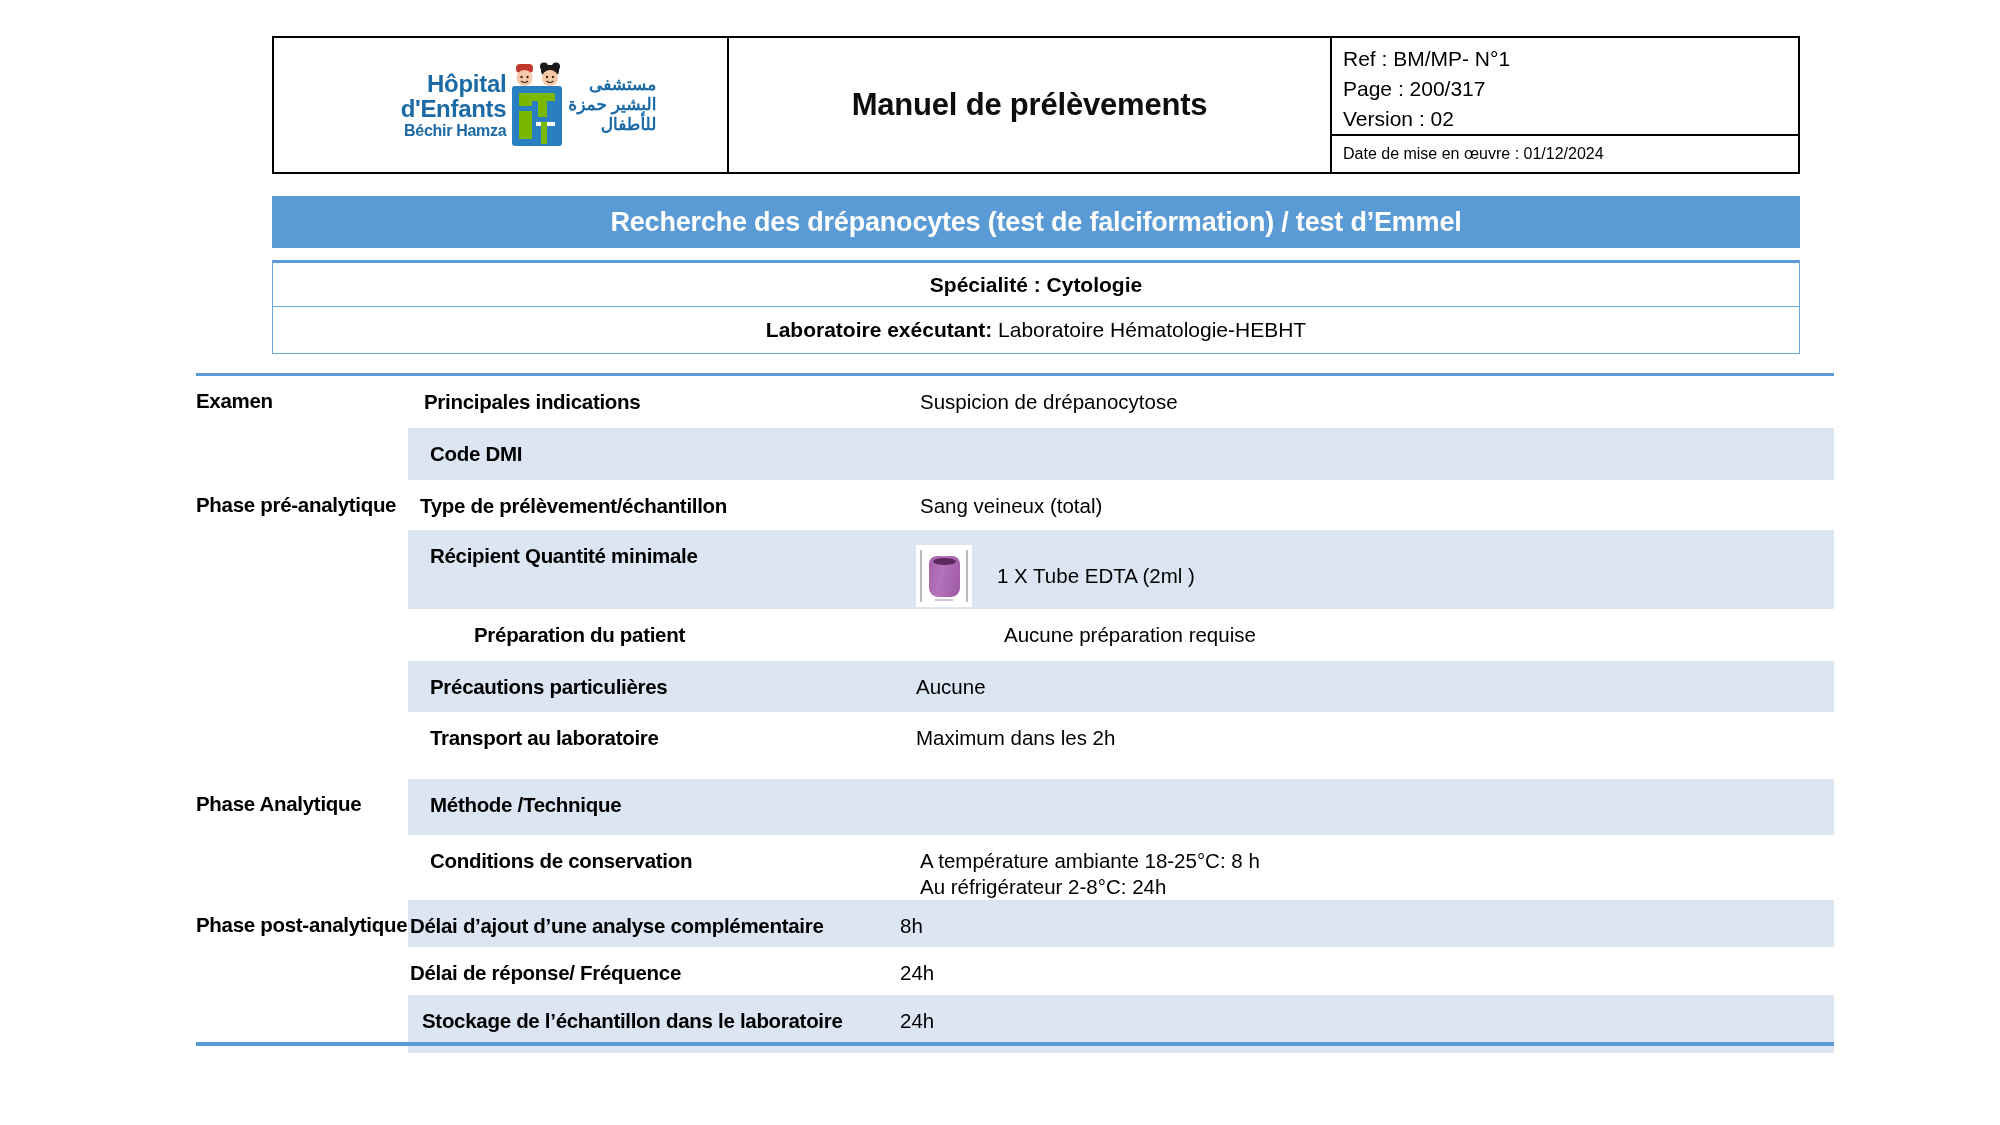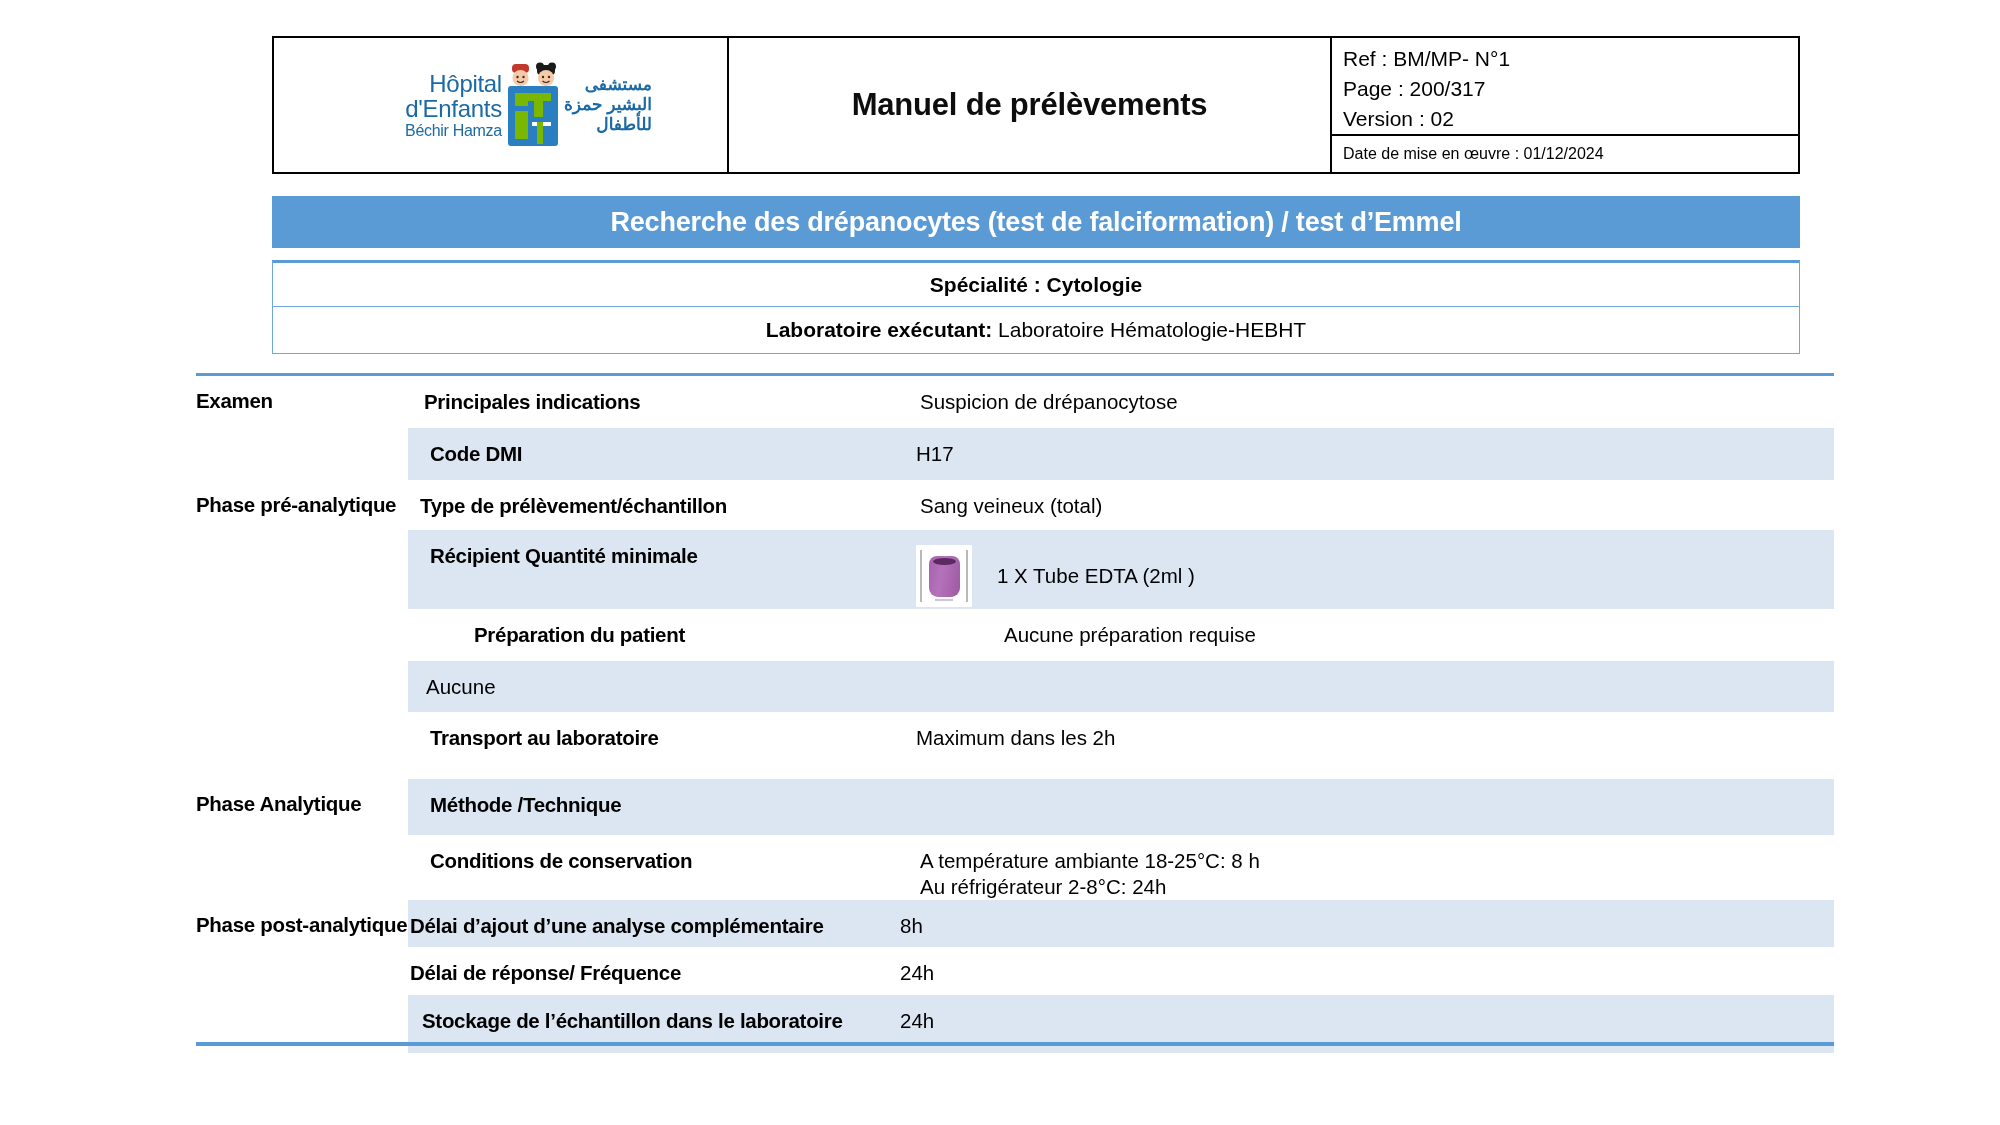--- a/index.html
+++ b/index.html
@@ -78,21 +78,21 @@
 
   
   .logo-wrap {
     display: flex;
     align-items: center;
     gap: 4px;
     transform: translateX(28px);
   }
   .logo-text-fr {
     text-align: right;
-    font-weight: normal;
+    font-weight: bold;
     color: #1b6aa5;
     line-height: 1.07;
     font-size: 21px;
     letter-spacing: -0.3px;
   }
   .logo-text-fr .l1 { font-size: 24px; }
   .logo-text-fr .l2 { font-size: 24px; }
   .logo-text-fr .l3 { font-size: 16px; text-align: right; }
   .logo-mark {
     position: relative;
@@ -362,21 +362,20 @@
   <div class="mrow" style="min-height:52px;">
     <div class="c1">Examen</div>
     <div class="c2 tight2">Principales indications</div>
     <div class="c3">Suspicion de drépanocytose</div>
   </div>
 
   <div class="mrow band" style="min-height:52px;">
     <div class="band-bg"></div>
     <div class="c1"></div>
     <div class="c2">Code DMI</div>
-    <div class="c3 pad0">H17</div>
   </div>
 
   <div class="mrow" style="min-height:50px;">
     <div class="c1">Phase pré-analytique</div>
     <div class="c2 tight">Type de prélèvement/échantillon</div>
     <div class="c3">Sang veineux (total)</div>
   </div>
 
   <div class="mrow band" style="min-height:79px;">
     <div class="band-bg"></div>
@@ -401,20 +400,21 @@
 
   <div class="mrow" style="min-height:52px;gap:44px;">
     <div class="c1"></div>
     <div class="c2">Préparation du patient</div>
     <div class="c3 pad0">Aucune préparation requise</div>
   </div>
 
   <div class="mrow band" style="min-height:51px;">
     <div class="band-bg"></div>
     <div class="c1"></div>
+    <div class="c2">Précautions particulières</div>
     <div class="c3 pad0">Aucune</div>
   </div>
 
   <div class="mrow" style="min-height:67px;">
     <div class="c1"></div>
     <div class="c2">Transport au laboratoire</div>
     <div class="c3 pad0">Maximum dans les 2h</div>
   </div>
 
   <div class="mrow band" style="min-height:56px;">

